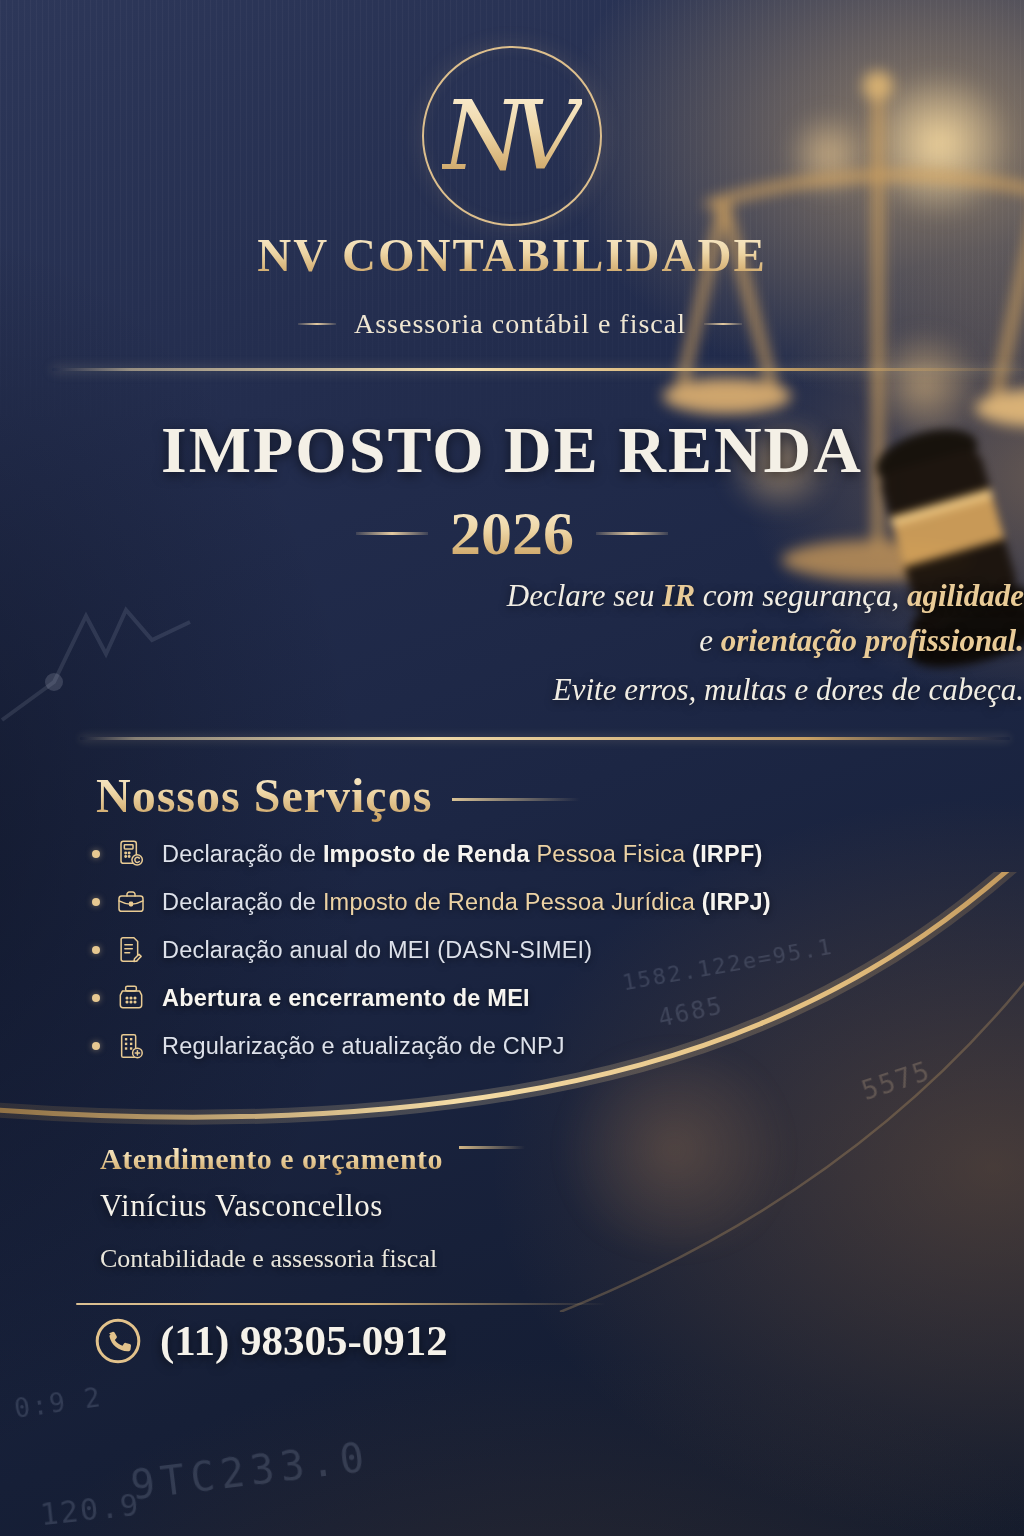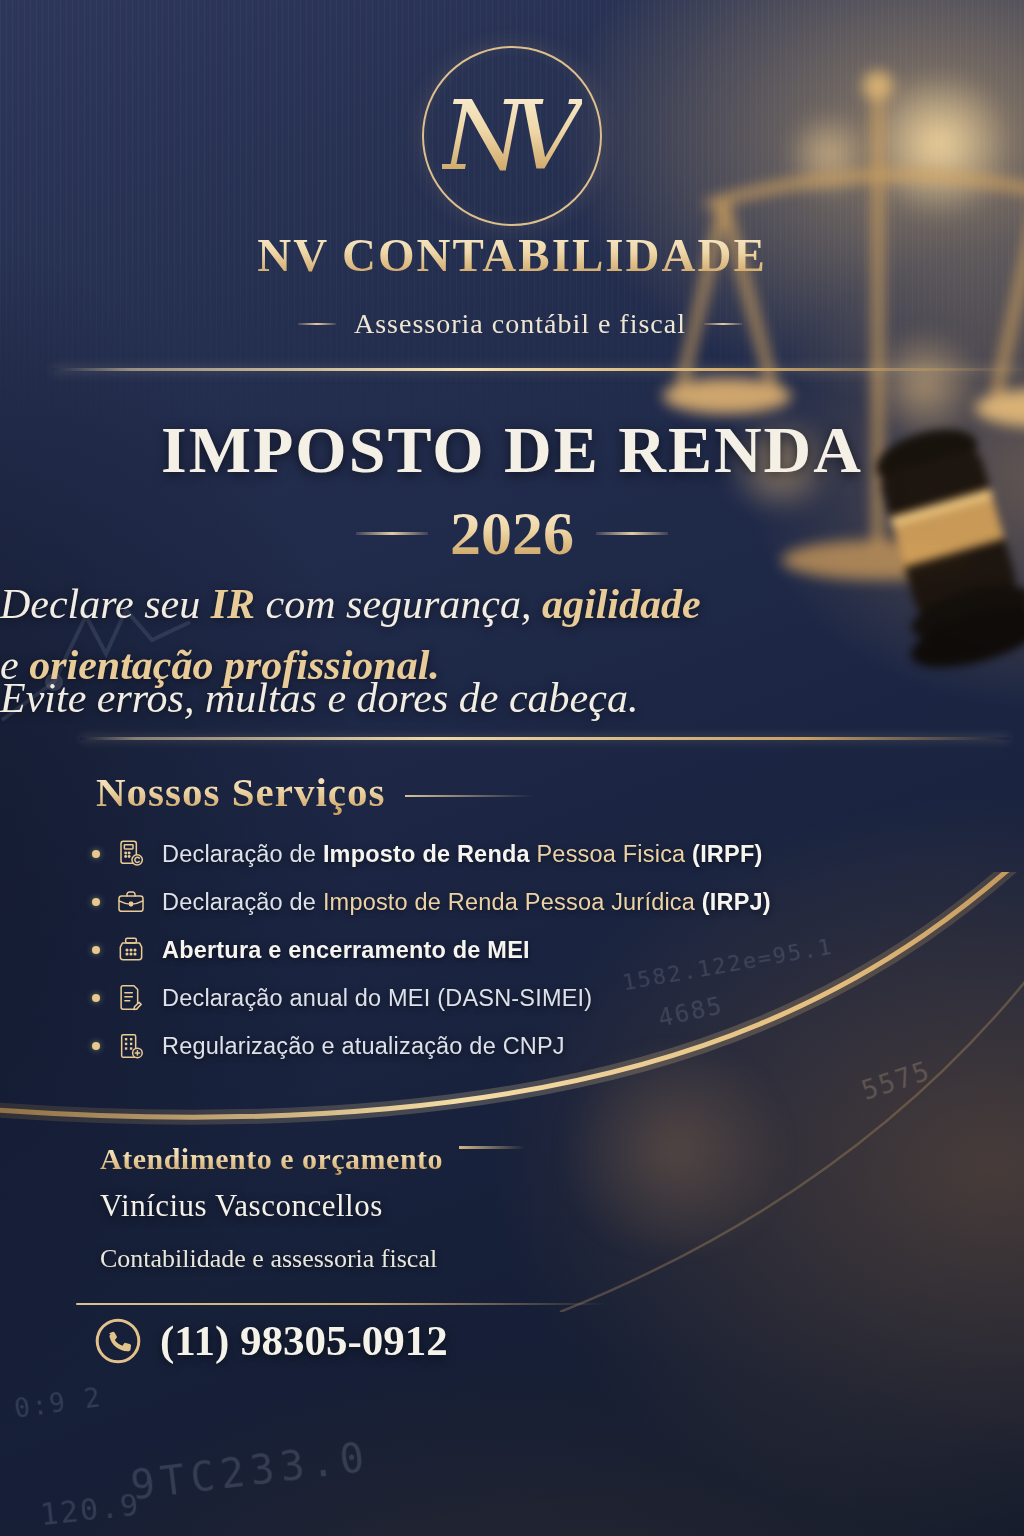--- a/index.html
+++ b/index.html
@@ -77,32 +77,32 @@
     position:absolute;top:412px;left:0;width:100%;text-align:center;
     font-size:66px;font-weight:600;letter-spacing:2px;color:#f4f0e6;
     text-shadow:0 3px 12px rgba(0,0,0,.55);
   }
   .year-row{
     position:absolute;top:502px;left:0;width:100%;
     display:flex;align-items:center;justify-content:center;gap:22px;font-family:Liberation Serif, serif;
   }
   .year-txt{font-size:62px;font-weight:700;line-height:1;text-shadow:none;}
   .pitch{
-    position:absolute;left:0;width:100%;text-align:left;
-    font-size:42px;line-height:1.45;text-shadow:0 2px 8px rgba(0,0,0,.5);
+    position:absolute;left:0;width:100%;text-align:right;
+    font-size:31px;line-height:1.45;text-shadow:0 2px 8px rgba(0,0,0,.5);
   }
   .pitch-12{top:574px;}
   .pitch-3{top:668px;font-style:italic;color:#f1ede3;}
   .seg-i{font-style:italic;color:#f1ede3;}
   .seg-ig{font-style:italic;font-weight:700;color:#e9cb97;}
   
   .services-heading-row{
     position:absolute;top:768px;left:96px;display:flex;align-items:center;gap:20px;
   }
-  .services-heading{font-size:41px;font-weight:600;letter-spacing:1px;}
+  .services-heading{font-size:48px;font-weight:600;letter-spacing:1px;}
   .heading-line{width:128px;height:2.5px;background:linear-gradient(90deg,#d9c295,rgba(217,194,149,0));margin-top:8px;}
   .service-list{position:absolute;top:830px;left:92px;width:850px;list-style:none;margin:0;padding:0;}
   .service-item{display:flex;align-items:center;gap:15px;height:48px;}
   .bullet{width:8px;height:8px;border-radius:50%;background:#e6c globale;background:#e6c astonishing;}
   .bullet{width:8px;height:8px;border-radius:50%;background:#e7c891;box-shadow:0 0 6px rgba(231,200,145,.5);flex:0 0 auto;}
   .svc-icon{flex:0 0 auto;display:block;}
   .svc-icon *{vector-effect:non-scaling-stroke;}
   .svc-text{font-family:"Liberation Sans",sans-serif;font-size:23.5px;letter-spacing:.2px;text-shadow:0 2px 6px rgba(0,0,0,.5);}
   .seg-r{color:#dde1ea;font-weight:400;}
   .seg-b{color:#f7f5f0;font-weight:700;}
@@ -253,41 +253,41 @@
         <rect x="3" y="7.5" width="18" height="11.5" rx="2"></rect>
         <path d="M9 7.5V6.2A1.7 1.7 0 0 1 10.7 4.5h2.6A1.7 1.7 0 0 1 15 6.2v1.3"></path>
         <path d="M3 11.2c3 1.6 6 2.4 9 2.4s6-.8 9-2.4"></path>
         <rect x="11" y="12.2" width="2" height="2.6" rx="0.5" fill="#e9cb93"></rect>
       </svg>
       <span class="svc-text"><span class="seg-r">Declaração de </span><span class="seg-g">Imposto de Renda Pessoa Jurídica </span><span class="seg-b">(IRPJ)</span></span>
     </li>
     <li class="service-item">
       <span class="bullet"></span>
       <svg class="svc-icon" width="32" height="32" viewBox="0 0 24 24" fill="none" stroke="#e9cb93" stroke-width="1.5" stroke-linecap="round" stroke-linejoin="round">
+        <path d="M6 2.8h8.2L17 5.6V19a1.4 1.4 0 0 1-1.4 1.4H6A1.4 1.4 0 0 1 4.6 19V4.2A1.4 1.4 0 0 1 6 2.8z"></path>
+        <line x1="7.4" y1="8" x2="13" y2="8"></line>
+        <line x1="7.4" y1="11" x2="13" y2="11"></line>
+        <line x1="7.4" y1="14" x2="11" y2="14"></line>
+        <path d="M14.6 18.6l3.4-3.4 1.6 1.6-3.4 3.4-2 .4z" fill="#1d2542"></path>
+      </svg>
+      <span class="svc-text"><span class="seg-r">Declaração anual do MEI (DASN-SIMEI)</span></span>
+    </li>
+    <li class="service-item">
+      <span class="bullet"></span>
+      <svg class="svc-icon" width="32" height="32" viewBox="0 0 24 24" fill="none" stroke="#e9cb93" stroke-width="1.5" stroke-linecap="round" stroke-linejoin="round">
         <rect x="8" y="3.2" width="8" height="3.6" rx="1.2"></rect>
         <path d="M5.5 6.8h13l1.5 3v7.5a2 2 0 0 1-2 2H6a2 2 0 0 1-2-2V9.8z"></path>
         <circle cx="9" cy="12" r="0.6" fill="#e9cb93"></circle>
           <circle cx="12" cy="12" r="0.6" fill="#e9cb93"></circle>
           <circle cx="15" cy="12" r="0.6" fill="#e9cb93"></circle>
         <circle cx="9" cy="15" r="0.6" fill="#e9cb93"></circle>
           <circle cx="12" cy="15" r="0.6" fill="#e9cb93"></circle>
           <circle cx="15" cy="15" r="0.6" fill="#e9cb93"></circle>
       </svg>
       <span class="svc-text"><span class="seg-b">Abertura e encerramento de MEI</span></span>
-    </li>
-    <li class="service-item">
-      <span class="bullet"></span>
-      <svg class="svc-icon" width="32" height="32" viewBox="0 0 24 24" fill="none" stroke="#e9cb93" stroke-width="1.5" stroke-linecap="round" stroke-linejoin="round">
-        <path d="M6 2.8h8.2L17 5.6V19a1.4 1.4 0 0 1-1.4 1.4H6A1.4 1.4 0 0 1 4.6 19V4.2A1.4 1.4 0 0 1 6 2.8z"></path>
-        <line x1="7.4" y1="8" x2="13" y2="8"></line>
-        <line x1="7.4" y1="11" x2="13" y2="11"></line>
-        <line x1="7.4" y1="14" x2="11" y2="14"></line>
-        <path d="M14.6 18.6l3.4-3.4 1.6 1.6-3.4 3.4-2 .4z" fill="#1d2542"></path>
-      </svg>
-      <span class="svc-text"><span class="seg-r">Declaração anual do MEI (DASN-SIMEI)</span></span>
     </li>
     <li class="service-item">
       <span class="bullet"></span>
       <svg class="svc-icon" width="32" height="32" viewBox="0 0 24 24" fill="none" stroke="#e9cb93" stroke-width="1.5" stroke-linecap="round" stroke-linejoin="round">
         <rect x="5" y="3.5" width="10.5" height="17" rx="1.2"></rect>
         <rect x="7.4" y="6" width="1.8" height="1.8" fill="#e9cb93" stroke="none"></rect>
           <rect x="11.2" y="6" width="1.8" height="1.8" fill="#e9cb93" stroke="none"></rect>
         <rect x="7.4" y="9.5" width="1.8" height="1.8" fill="#e9cb93" stroke="none"></rect>
           <rect x="11.2" y="9.5" width="1.8" height="1.8" fill="#e9cb93" stroke="none"></rect>
         <rect x="7.4" y="13" width="1.8" height="1.8" fill="#e9cb93" stroke="none"></rect>

